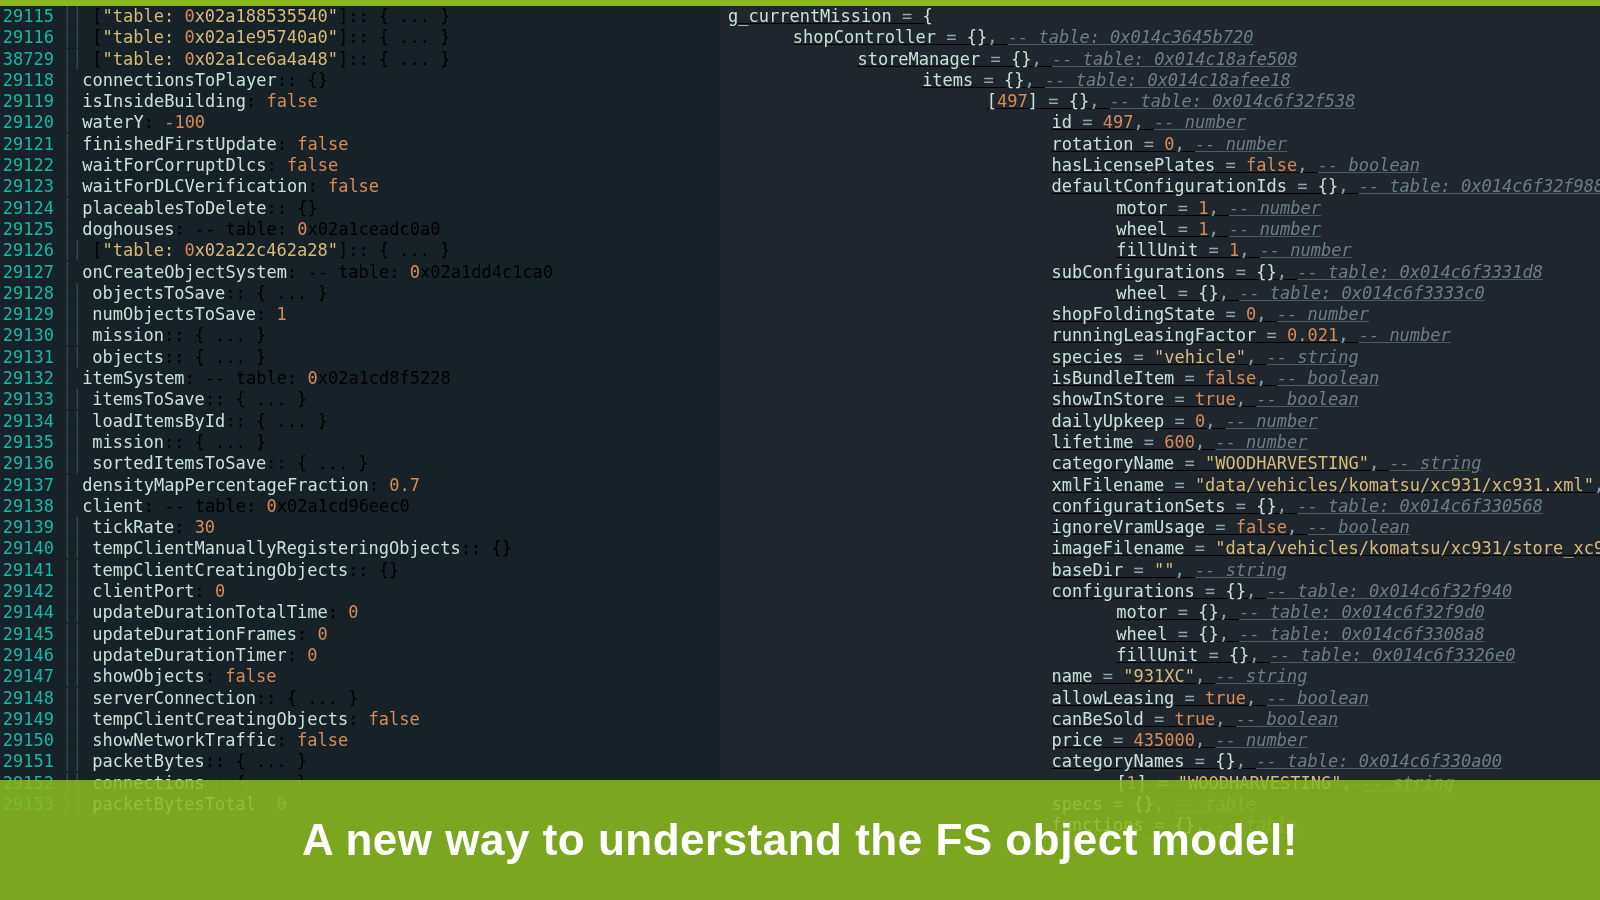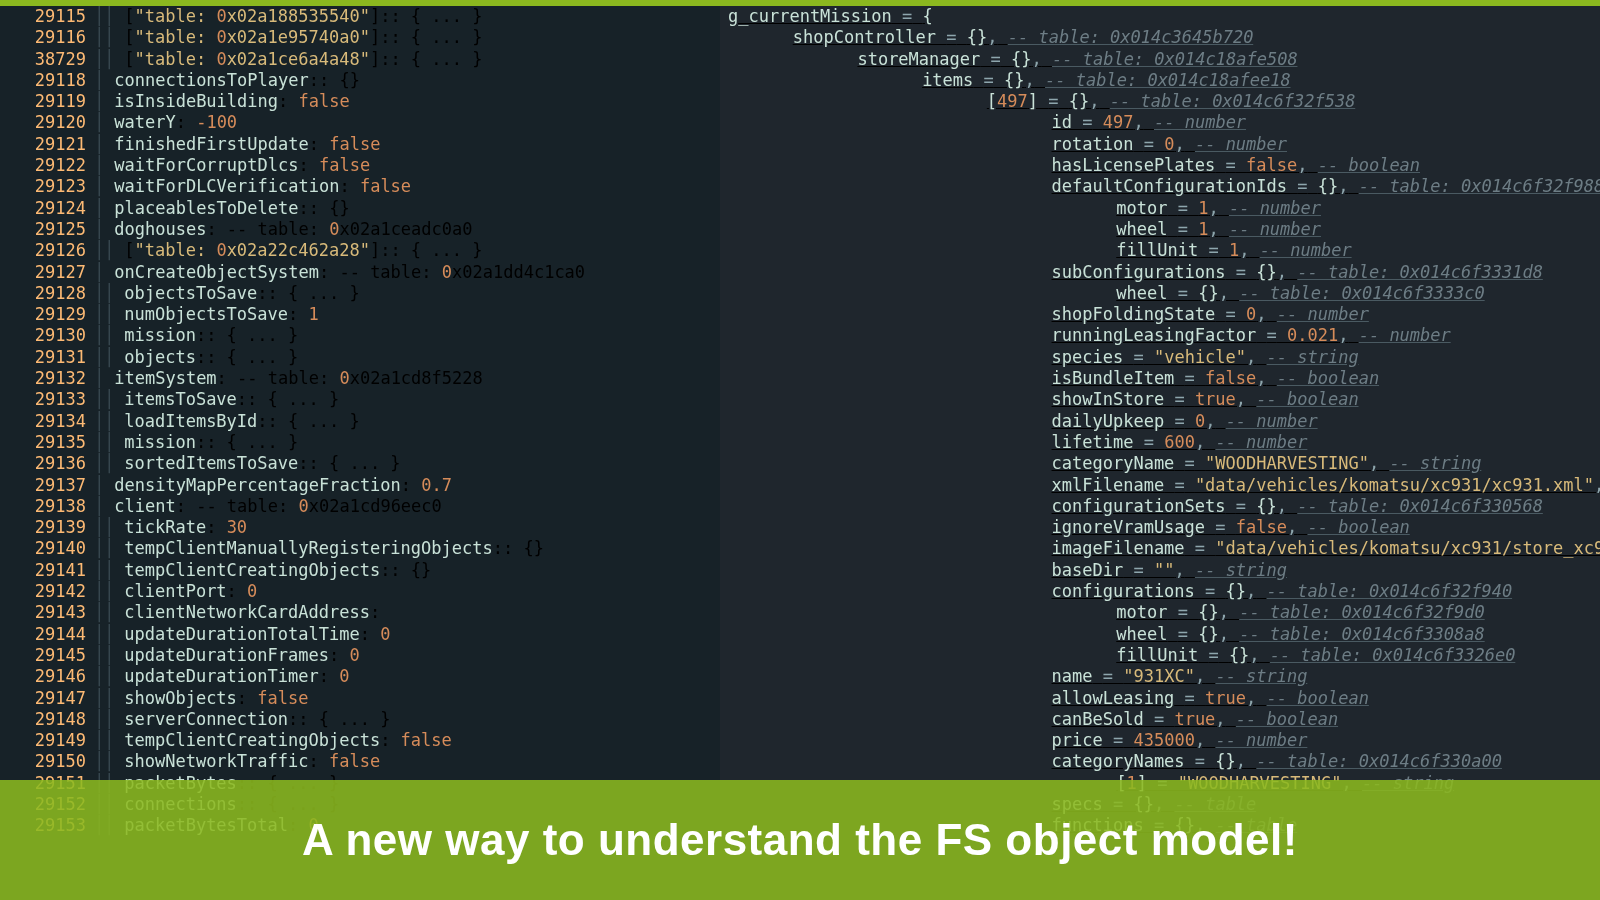--- a/index.html
+++ b/index.html
@@ -29,26 +29,25 @@
   }
   .pane-right {
     flex: 1;
     background: #1f262d;
     position: relative;
     overflow: hidden;
     text-decoration: underline;
   }
   .gutter {
     width: 62px;
-    color: #fdba74;
+    color: #14b8a6;
     text-align: right;
     padding-right: 8px;
     user-select: none;
     flex-shrink: 0;
-    margin-left: 32px;
   }
   .code-row {
     display: flex;
     line-height: 21.3px;
     height: 21.3px;
     white-space: pre;
   }
   .code-text { flex: 1; }
   .guide {
     display: inline-block;
@@ -112,21 +111,20 @@
       <div class="code-row"><div class="gutter">29133</div><div class="code-text"><span class="guide">│</span><span class="guide">│</span> <span class="tkn-key">itemsToSave</span>:: { ... }</div></div>
       <div class="code-row"><div class="gutter">29134</div><div class="code-text"><span class="guide">│</span><span class="guide">│</span> <span class="tkn-key">loadItemsById</span>:: { ... }</div></div>
       <div class="code-row"><div class="gutter">29135</div><div class="code-text"><span class="guide">│</span><span class="guide">│</span> <span class="tkn-key">mission</span>:: { ... }</div></div>
       <div class="code-row"><div class="gutter">29136</div><div class="code-text"><span class="guide">│</span><span class="guide">│</span> <span class="tkn-key">sortedItemsToSave</span>:: { ... }</div></div>
       <div class="code-row"><div class="gutter">29137</div><div class="code-text"><span class="guide">│</span> <span class="tkn-key">densityMapPercentageFraction</span>: <span class="tkn-num">0.7</span></div></div>
       <div class="code-row"><div class="gutter">29138</div><div class="code-text"><span class="guide">│</span> <span class="tkn-key">client</span>: -- table: <span class="tkn-num">0</span>x02a1cd96eec0</div></div>
       <div class="code-row"><div class="gutter">29139</div><div class="code-text"><span class="guide">│</span><span class="guide">│</span> <span class="tkn-key">tickRate</span>: <span class="tkn-num">30</span></div></div>
       <div class="code-row"><div class="gutter">29140</div><div class="code-text"><span class="guide">│</span><span class="guide">│</span> <span class="tkn-key">tempClientManuallyRegisteringObjects</span>:: {}</div></div>
       <div class="code-row"><div class="gutter">29141</div><div class="code-text"><span class="guide">│</span><span class="guide">│</span> <span class="tkn-key">tempClientCreatingObjects</span>:: {}</div></div>
       <div class="code-row"><div class="gutter">29142</div><div class="code-text"><span class="guide">│</span><span class="guide">│</span> <span class="tkn-key">clientPort</span>: <span class="tkn-num">0</span></div></div>
-      <div class="code-row"><div class="gutter">29143</div><div class="code-text"><span class="guide">│</span><span class="guide">│</span> <span class="tkn-key">clientNetworkCardAddress</span>:</div></div>
       <div class="code-row"><div class="gutter">29144</div><div class="code-text"><span class="guide">│</span><span class="guide">│</span> <span class="tkn-key">updateDurationTotalTime</span>: <span class="tkn-num">0</span></div></div>
       <div class="code-row"><div class="gutter">29145</div><div class="code-text"><span class="guide">│</span><span class="guide">│</span> <span class="tkn-key">updateDurationFrames</span>: <span class="tkn-num">0</span></div></div>
       <div class="code-row"><div class="gutter">29146</div><div class="code-text"><span class="guide">│</span><span class="guide">│</span> <span class="tkn-key">updateDurationTimer</span>: <span class="tkn-num">0</span></div></div>
       <div class="code-row"><div class="gutter">29147</div><div class="code-text"><span class="guide">│</span><span class="guide">│</span> <span class="tkn-key">showObjects</span>: <span class="tkn-bool">false</span></div></div>
       <div class="code-row"><div class="gutter">29148</div><div class="code-text"><span class="guide">│</span><span class="guide">│</span> <span class="tkn-key">serverConnection</span>:: { ... }</div></div>
       <div class="code-row"><div class="gutter">29149</div><div class="code-text"><span class="guide">│</span><span class="guide">│</span> <span class="tkn-key">tempClientCreatingObjects</span>: <span class="tkn-bool">false</span></div></div>
       <div class="code-row"><div class="gutter">29150</div><div class="code-text"><span class="guide">│</span><span class="guide">│</span> <span class="tkn-key">showNetworkTraffic</span>: <span class="tkn-bool">false</span></div></div>
       <div class="code-row"><div class="gutter">29151</div><div class="code-text"><span class="guide">│</span><span class="guide">│</span> <span class="tkn-key">packetBytes</span>:: { ... }</div></div>
       <div class="code-row"><div class="gutter">29152</div><div class="code-text"><span class="guide">│</span><span class="guide">│</span> <span class="tkn-key">connections</span>:: { ... }</div></div>
       <div class="code-row"><div class="gutter">29153</div><div class="code-text"><span class="guide">│</span><span class="guide">│</span> <span class="tkn-key">packetBytesTotal</span>: <span class="tkn-num">0</span></div></div>

